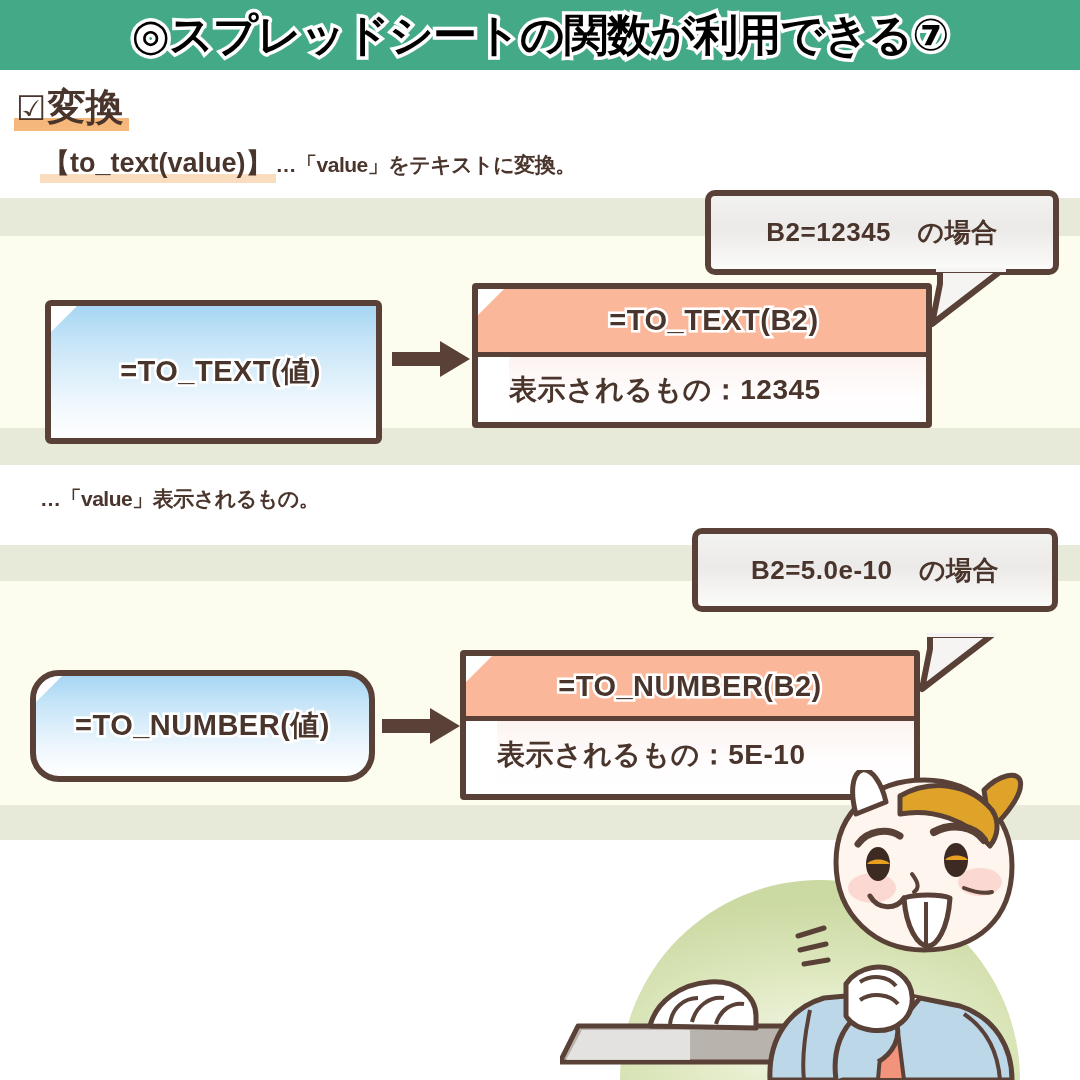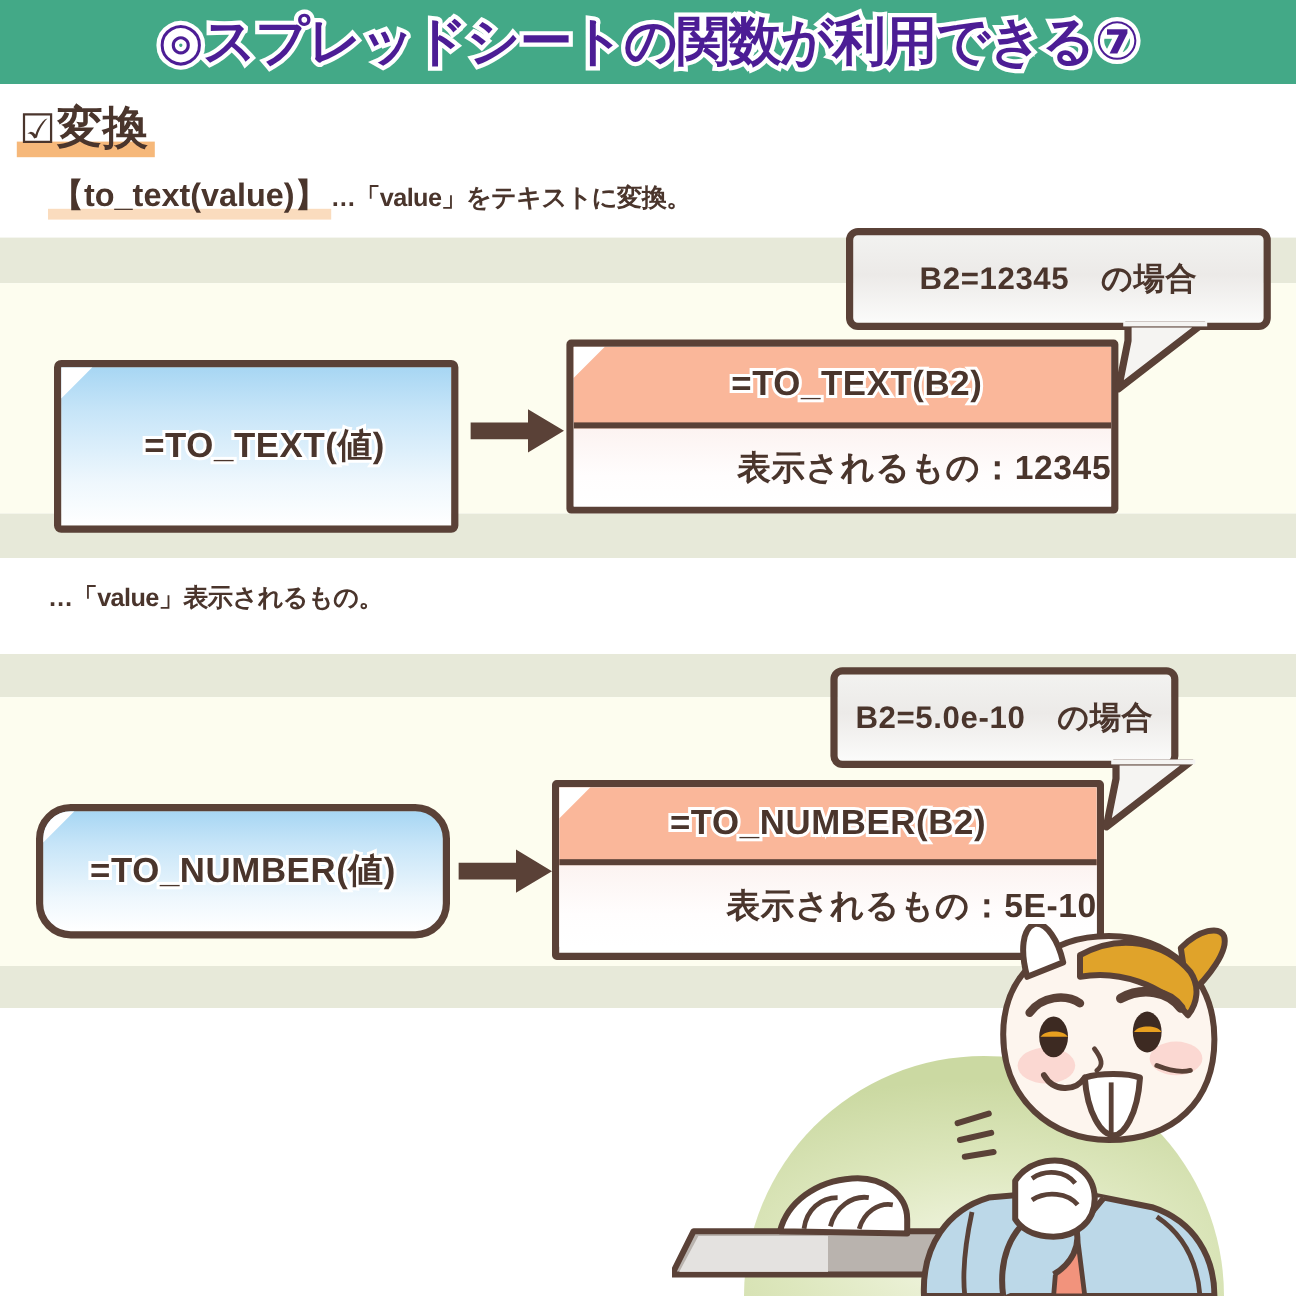--- a/index.html
+++ b/index.html
@@ -11,21 +11,21 @@
     overflow:hidden;
   }
 
   
   #header-bar {
     position:absolute; left:0; top:0; width:1080px; height:70px;
     background:#43a987;
     display:flex; align-items:center; justify-content:center;
   }
   #header-title {
-    font-size:44px; font-weight:bold; color:#4c1d95;
+    font-size:44px; font-weight:bold; color:#000000;
     letter-spacing:-1px; line-height:1;
     -webkit-text-stroke:7px #ffffff;
     paint-order:stroke fill;
     white-space:nowrap;
   }
 
   
   #section-heading {
     position:absolute; left:14px; top:80px;
     display:flex; align-items:flex-end; height:48px;
@@ -103,21 +103,21 @@
     border:6px solid #5a4137; border-radius:4px;
     overflow:hidden; background:#fff;
   }
   .res-head {
     position:relative;
     background:#fab79a; display:flex; align-items:center; justify-content:center;
     border-bottom:5px solid #5a4137;
   }
   .res-body {
     background:linear-gradient(#fcf3f1 0%, #fffdfd 60%, #ffffff 100%);
-    display:flex; align-items:center; justify-content:flex-end;
+    display:flex; align-items:center; justify-content:flex-start;margin-left:31px;
   }
   .res-body-label {
     font-size:28px; font-weight:bold; color:#4a352c;
     white-space:nowrap; letter-spacing:0.5px;
   }
 
   
   .arrow { position:absolute; }
 
   
@@ -215,21 +215,21 @@
 <div class="result-box" style="left:460px; top:650px; width:460px; height:150px;">
   <div class="res-head" style="height:65px;">
     <div class="corner"></div>
     <div class="box-label">=TO_NUMBER(B2)</div>
   </div>
   <div class="res-body" style="height:68px;">
     <div class="res-body-label">表示されるもの：5E-10</div>
   </div>
 </div>
 
-<div class="bubble" style="left:692px; top:556px; width:290px; height:84px;">
+<div class="bubble" style="left:692px; top:528px; width:366px; height:84px;">
   <div class="bubble-label">B2=5.0e-10　の場合</div>
 </div>
 <div class="bubble-tail" style="left:900px; top:633px; width:110px; height:60px;">
   <svg width="110" height="60" viewBox="0 0 110 60">
     <path d="M30 2 L92 2 L22 56 L30 16 Z" fill="#f5f4f2" stroke="#5a4137" stroke-width="6" stroke-linejoin="round"></path>
     <rect x="26" y="-6" width="70" height="10" fill="#f5f4f2"></rect>
   </svg>
 </div>
 
 <div id="illustration">

